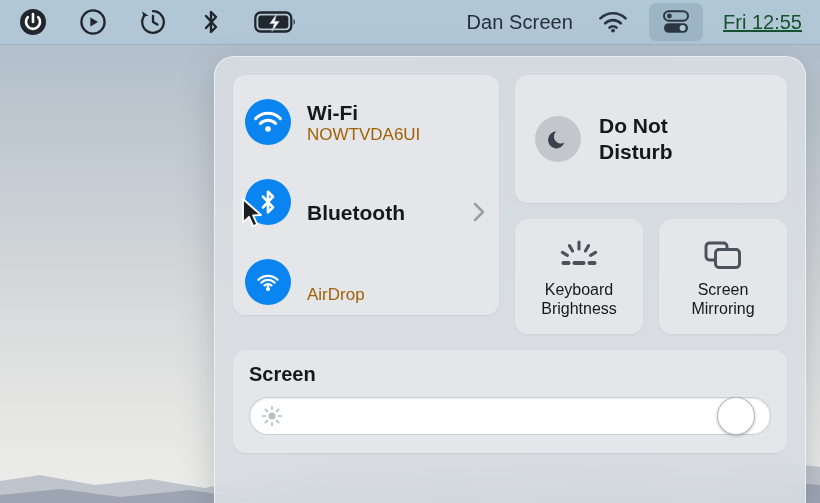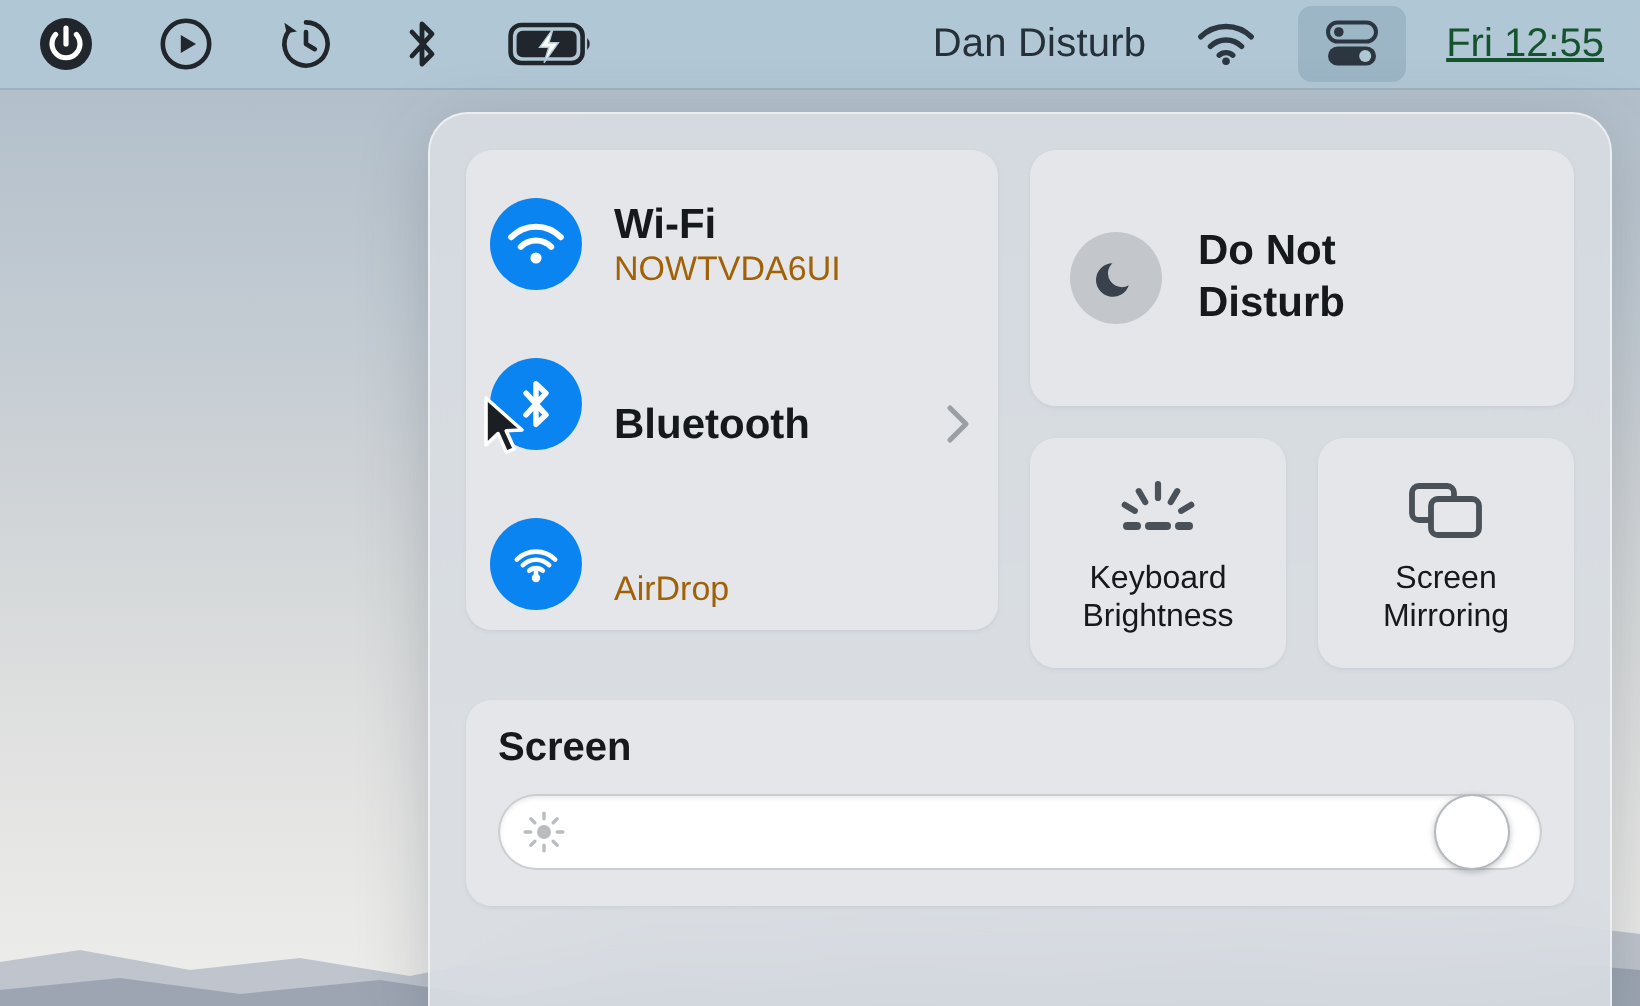--- a/index.html
+++ b/index.html
@@ -183,21 +183,21 @@
         <rect x="4.3" y="6.4" width="30" height="13.2" rx="3" ry="3" fill="#20262c"></rect>
         <path d="M39.6 10 A4.2 4.2 0 0 1 39.6 16 Z" fill="#20262c"></path>
         <path d="M22.5 5.4 L15.8 14.6 L20.4 14.6 L18 22.4 L25.2 12.4 L20.5 12.4 Z" fill="#ffffff" stroke="#b0c7d5" stroke-width="0.7"></path>
       </svg>
     </div>
   </div>
 
   <div class="mb-right">
 
     <div class="mb-item">
-      <span class="mb-text">Dan Disturb</span>
+      <span class="mb-text">Dan Screen</span>
     </div>
 
     <div class="mb-item">
       <svg width="32" height="24" viewBox="0 0 32 24">
         <path d="M3.4 8.4 A18 18 0 0 1 28.6 8.4" fill="none" stroke="#2b3640" stroke-width="2.7" stroke-linecap="round"></path>
         <path d="M8.2 13.2 A11.2 11.2 0 0 1 23.8 13.2" fill="none" stroke="#2b3640" stroke-width="2.7" stroke-linecap="round"></path>
         <path d="M12.6 17.6 A5.2 5.2 0 0 1 19.4 17.6" fill="none" stroke="#2b3640" stroke-width="2.7" stroke-linecap="round"></path>
         <circle cx="16" cy="20.6" r="1.9" fill="#2b3640"></circle>
       </svg>
     </div>

